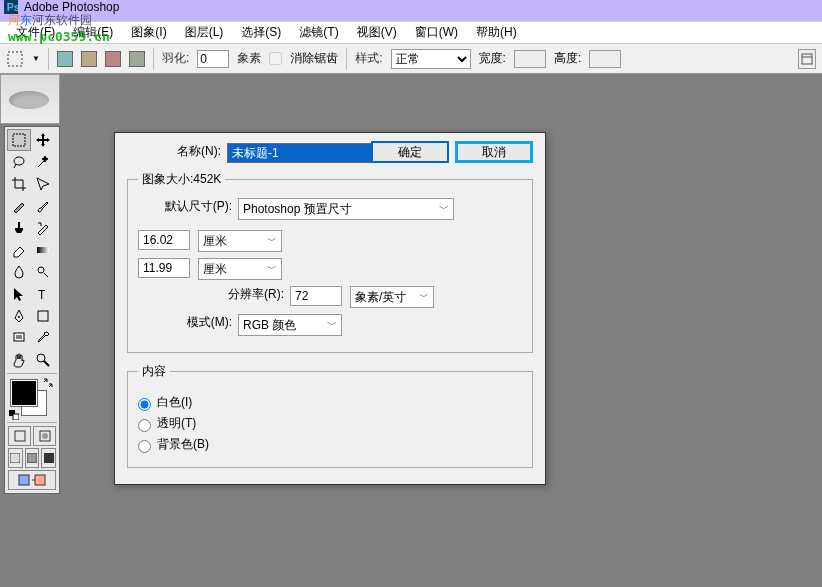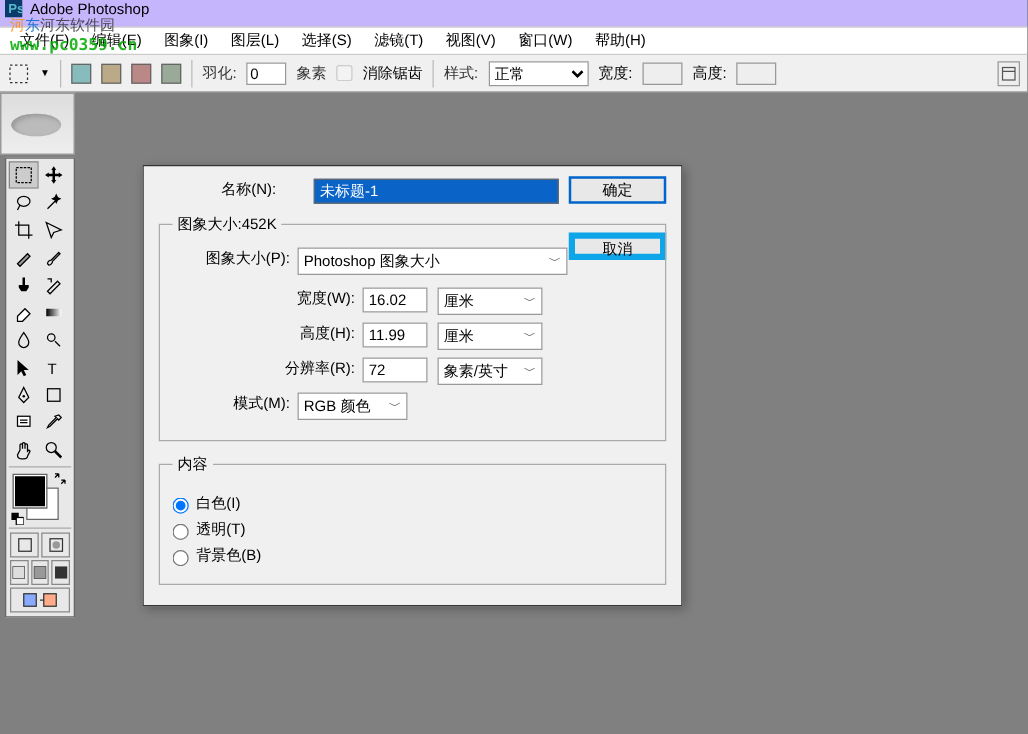--- a/index.html
+++ b/index.html
@@ -47,29 +47,29 @@
 
 .workspace { position: absolute; top: 74px; left: 60px; right: 0; bottom: 0; background: #808080; }
 
 .dialog { position: absolute; top: 132px; left: 114px; width: 432px; background: #f0f0f0; border: 1px solid #333; box-shadow: 2px 2px 8px rgba(0,0,0,0.3); }
 .dialog .dlg-titlebar { height: 24px; background: #fff; display: flex; align-items: center; justify-content: space-between; padding: 0 6px; border-bottom: 1px solid #ccc; }
 .dialog .dlg-close { width: 18px; height: 18px; display: flex; align-items: center; justify-content: center; font-family: Arial; font-size: 14px; cursor: default; }
 .dialog .dlg-body { padding: 10px 12px 16px; position: relative; }
 .dialog .row { display: flex; align-items: flex-start; margin-bottom: 6px; }
 .dialog .rlabel { width: 94px; text-align: right; margin-right: 6px; }
 .dialog .name-input { width: 196px; height: 20px; border: 1px solid #666; background: #fff; padding: 0 4px; }
-.dialog .name-input.sel { background: #0a64c8; color: #fff; margin-left: 24px; }
+.dialog .name-input.sel { background: #0a64c8; color: #fff; }
 .dialog fieldset { border: 1px solid #aaa; padding: 10px 10px 10px 10px; margin-top: 8px; position: relative; }
 .dialog fieldset legend { padding: 0 4px; background: #f0f0f0; }
 .dialog .preset { width: 216px; height: 22px; border: 1px solid #999; background: #fff; display: flex; align-items: center; justify-content: space-between; padding: 0 4px; }
 .dialog .num-input { width: 52px; height: 20px; border: 1px solid #999; padding: 0 4px; text-align: left; background: #fff; }
 .dialog .unit-select { width: 84px; height: 22px; border: 1px solid #999; background: #fff; display: flex; align-items: center; justify-content: space-between; padding: 0 4px; margin-left: 8px; }
 .dialog .chev { font-size: 10px; color: #555; }
-.dialog .buttons { position: absolute; top: 8px; right: 12px; display: flex; flex-direction: column; gap: 23px; }
-.dialog .buttons button { width: 78px; height: 22px; border: 5px solid #0ea5e9; background: #e8e8e8; cursor: default; }
+.dialog .buttons { position: absolute; top: 8px; right: 12px; display: flex; flex-direction: row; gap: 6px; }
+.dialog .buttons button { width: 78px; height: 22px; border: 3px solid #0ea5e9; background: #e8e8e8; cursor: default; }
 .dialog .buttons button.primary { border: 2px solid #0066cc; }
 .dialog .radio-row { display: flex; align-items: flex-end; margin: 4px 0; gap: 4px; }
 .dialog .radio-row input { margin-right: 2px; }
 .dialog .fs2 { margin-top: 10px; }
 </style>
 </head>
 <body>
 
 <div class="watermark">
   <div class="wm-top"><span class="c1">河</span><span class="c2">东</span><span class="c3">河东软件园</span></div>
@@ -339,57 +339,55 @@
 
     <div class="row">
       <span class="rlabel">名称(N):</span>
       <input class="name-input sel" value="未标题-1" style="">
     </div>
 
     <fieldset>
       <legend>图象大小:452K</legend>
 
       <div class="row">
-        <span class="rlabel">图象大小(P):</span>
+        <span class="rlabel">默认尺寸(P):</span>
         <div class="preset">
-          <span>Photoshop 图象大小</span>
+          <span>Photoshop 预置尺寸</span>
           <span class="chev">﹀</span>
         </div>
       </div>
 
       <div class="row" style="margin-top:10px">
-        <span class="rlabel" style="width:146px">宽度(W):</span>
         <input class="num-input" value="16.02" style="">
         <div class="unit-select">
           <span>厘米</span>
             <span class="chev">﹀</span>
         </div>
       </div>
 
       <div class="row">
-        <span class="rlabel" style="width:146px">高度(H):</span>
         <input class="num-input" value="11.99" style="">
         <div class="unit-select">
           <span>厘米</span>
             <span class="chev">﹀</span>
         </div>
       </div>
 
       <div class="row">
         <span class="rlabel" style="width:146px">分辨率(R):</span>
         <input class="num-input" value="72" style="">
         <div class="unit-select">
           <span>象素/英寸</span>
             <span class="chev">﹀</span>
         </div>
       </div>
 
       <div class="row">
         <span class="rlabel">模式(M):</span>
-        <div class="unit-select" style="margin-left:0;width:88px">
+        <div class="unit-select" style="margin-left:0;width:104px">
           <span>RGB 颜色</span>
             <span class="chev">﹀</span>
         </div>
       </div>
     </fieldset>
 
     <fieldset class="fs2">
       <legend>内容</legend>
       <div class="radio-row">
         <input type="radio" name="bg" checked="" style="">

